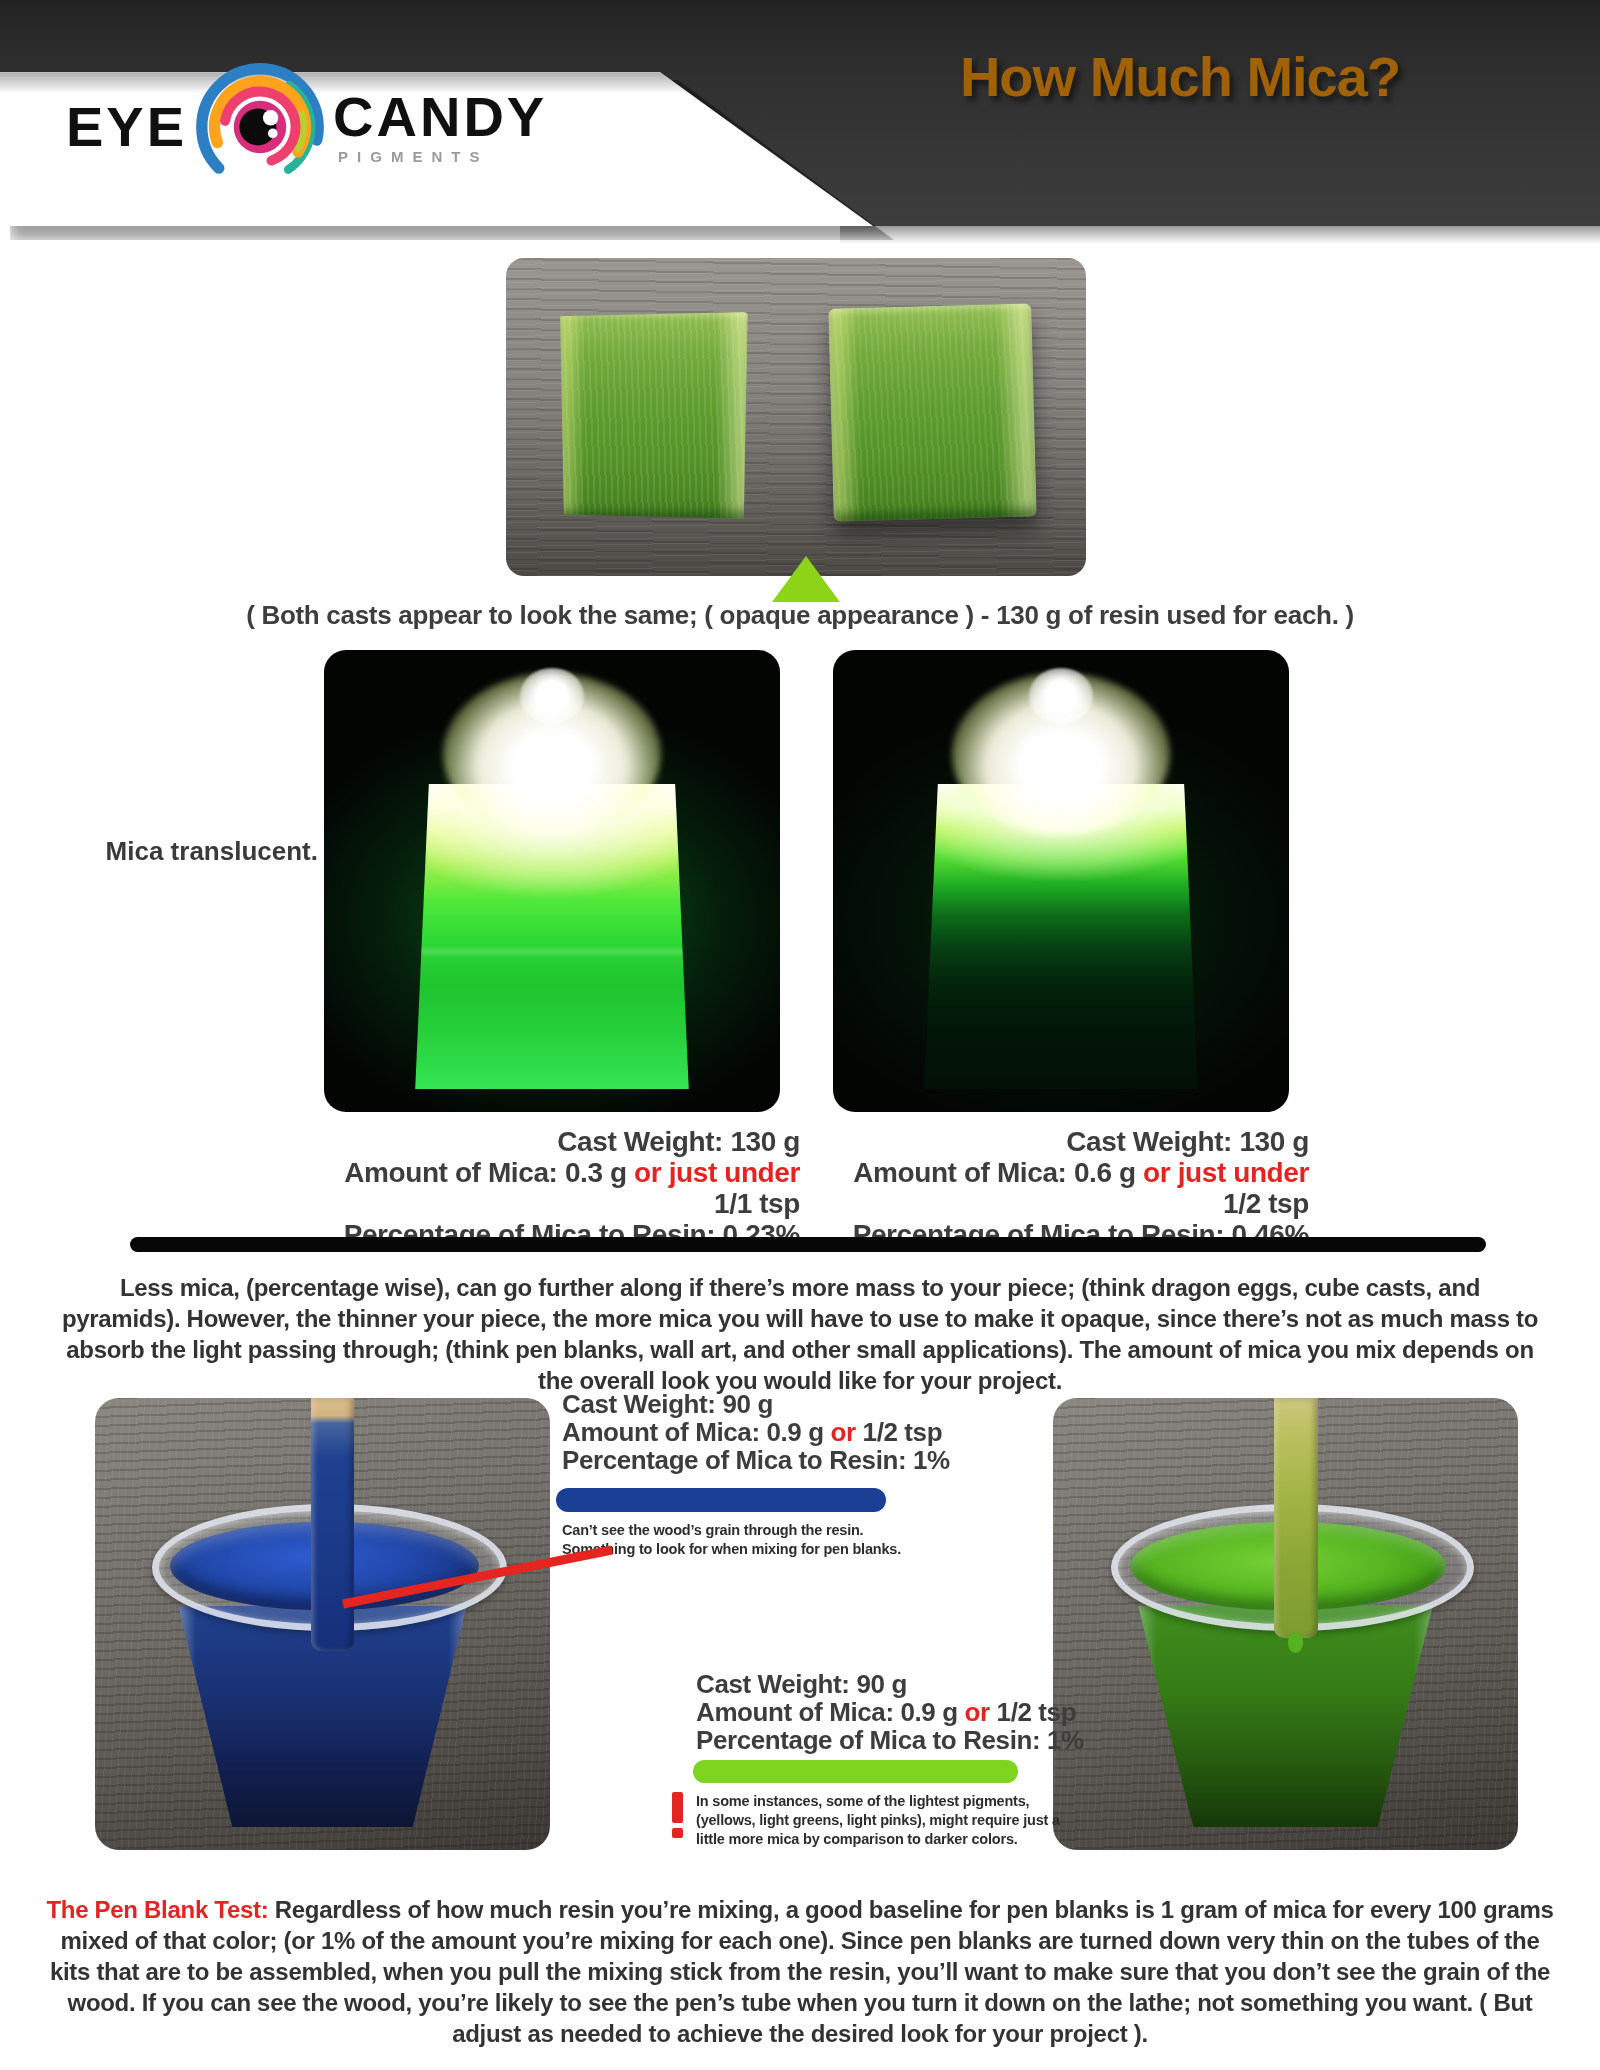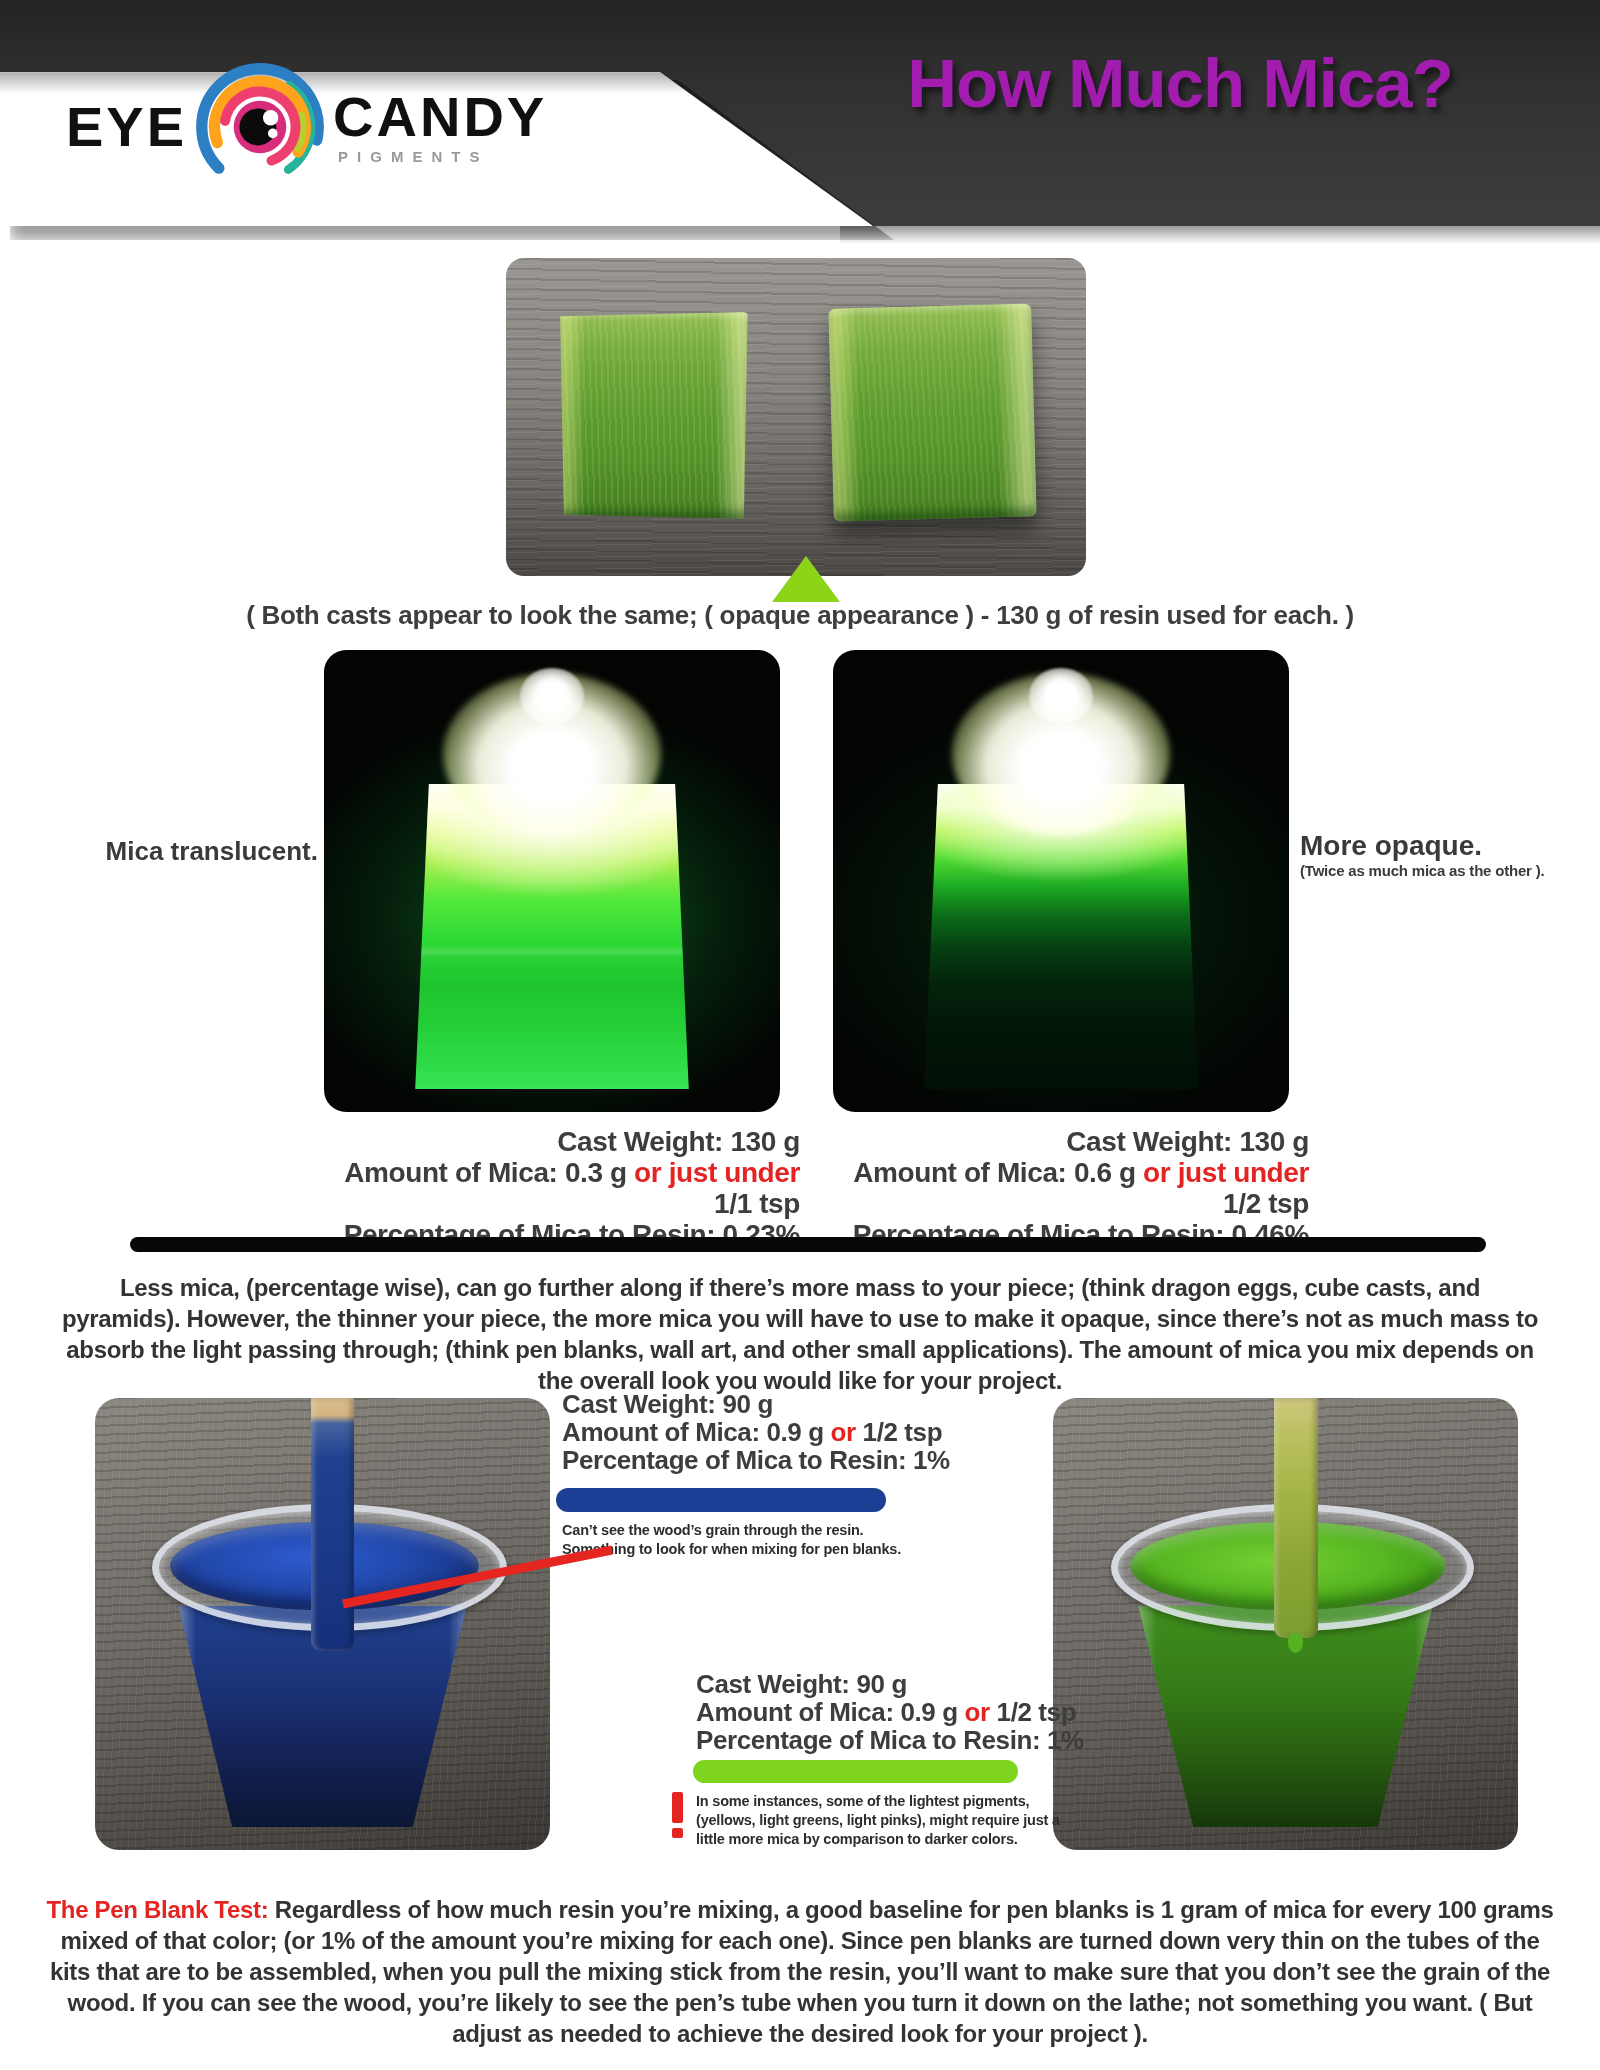--- a/index.html
+++ b/index.html
@@ -16,22 +16,22 @@
           clip-path:polygon(0 76px,668px 76px,884px 236px,0 236px);filter:blur(7px);
           transform:translate(10px,4px);}
   .plate{left:0;top:0;width:1060px;height:226px;z-index:3;
           clip-path:polygon(0 72px,660px 72px,873px 226px,0 226px);
           background:linear-gradient(180deg,rgba(0,0,0,0) 70px,rgba(0,0,0,.30) 73px,rgba(0,0,0,0) 94px),#ffffff;}
   .logo{left:66px;top:72px;width:610px;height:110px;z-index:4;display:flex;align-items:center;}
   .logo-word{font-weight:bold;font-size:56px;letter-spacing:3px;color:#101010;line-height:1;}
   .eye-svg{width:142px;height:142px;margin:0 2px;flex:0 0 auto;}
   .candy-col{display:flex;flex-direction:column;}
   .pigments{font-size:15px;font-weight:bold;letter-spacing:9px;color:#9a9a9a;margin-top:3px;padding-left:5px;}
-  .title{left:790px;top:44px;width:780px;z-index:4;text-align:center;color:#a21caf;
-         font-size:69px;font-weight:bold;letter-spacing:-1px;
+  .title{left:790px;top:44px;width:780px;z-index:4;text-align:center;color:#a16207;
+         font-size:56px;font-weight:bold;letter-spacing:-1px;
          text-shadow:4px 5px 6px rgba(0,0,0,.55);white-space:nowrap;}
 
   
   .photo{border-radius:18px;overflow:hidden;}
   .wood-light{background:
      repeating-linear-gradient(179deg,rgba(255,255,255,.07) 0 1px,rgba(0,0,0,0) 1px 6px),
      repeating-linear-gradient(181deg,rgba(0,0,0,.14) 0 2px,rgba(0,0,0,0) 2px 10px),
      linear-gradient(180deg,#9a9792 0%,#878480 40%,#6b6864 70%,#4c4945 100%);}
   .wood-dark{background:
      repeating-linear-gradient(93deg,rgba(255,255,255,.06) 0 1px,rgba(0,0,0,0) 1px 7px),
@@ -161,24 +161,20 @@
     <div class="lit-spark"></div>
   </div>
   <div class="abs photo-lit" style="left:833px;top:650px;width:456px;height:462px;">
     <div class="lit-glow dim"></div>
     <div class="lit-cube opaque"></div>
     <div class="lit-dome"></div>
     <div class="lit-spark"></div>
   </div>
 
   <div class="abs side-label" style="left:40px;top:836px;width:278px;text-align:right;font-size:26px;">Mica translucent.</div>
-  <div class="abs" style="left:1300px;top:830px;width:296px;">
-    <div class="side-label" style="font-size:28px;">More opaque.</div>
-    <div class="sub-label">(Twice as much mica as the other ).</div>
-  </div>
 
   <div class="abs stats" style="left:304px;top:1126px;width:496px;">
     <div>Cast Weight: 130 g</div>
     <div><span>Amount of Mica: 0.3 g </span><span class="red">or just under</span><span> 1/1 tsp</span></div>
     <div>Percentage of Mica to Resin: 0.23%</div>
   </div>
   <div class="abs stats" style="left:813px;top:1126px;width:496px;">
     <div>Cast Weight: 130 g</div>
     <div><span>Amount of Mica: 0.6 g </span><span class="red">or just under</span><span> 1/2 tsp</span></div>
     <div>Percentage of Mica to Resin: 0.46%</div>

